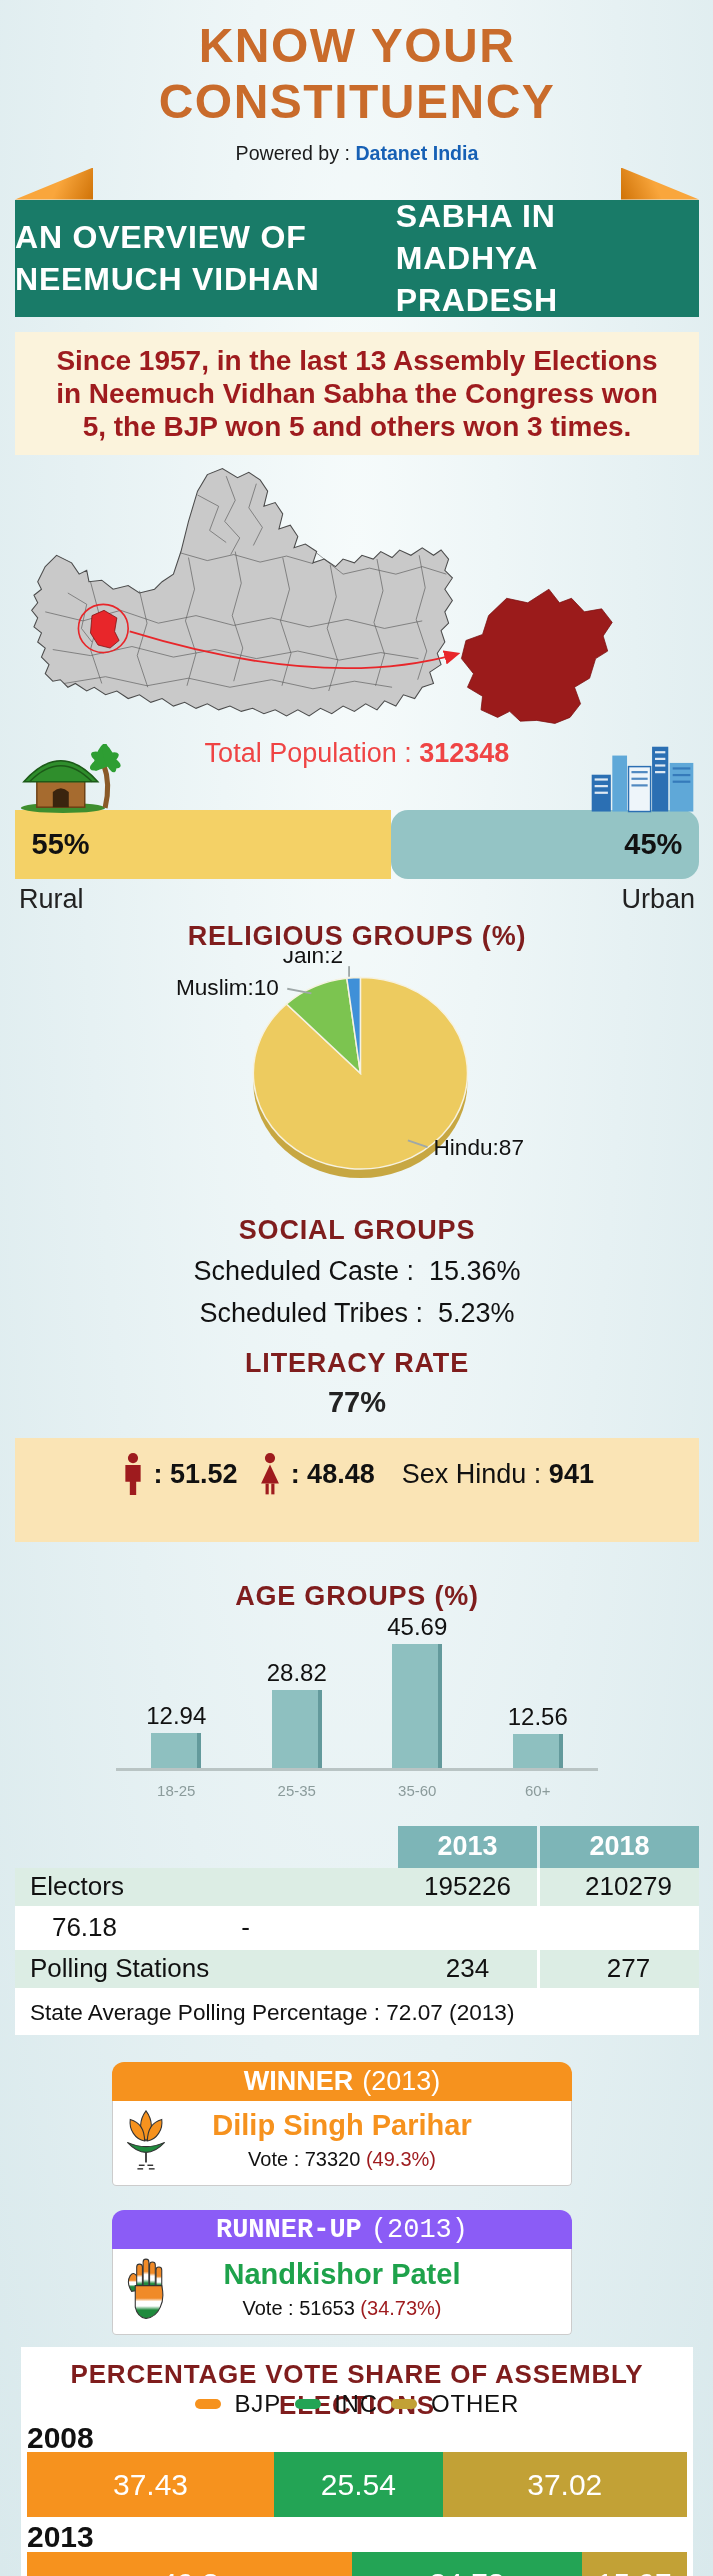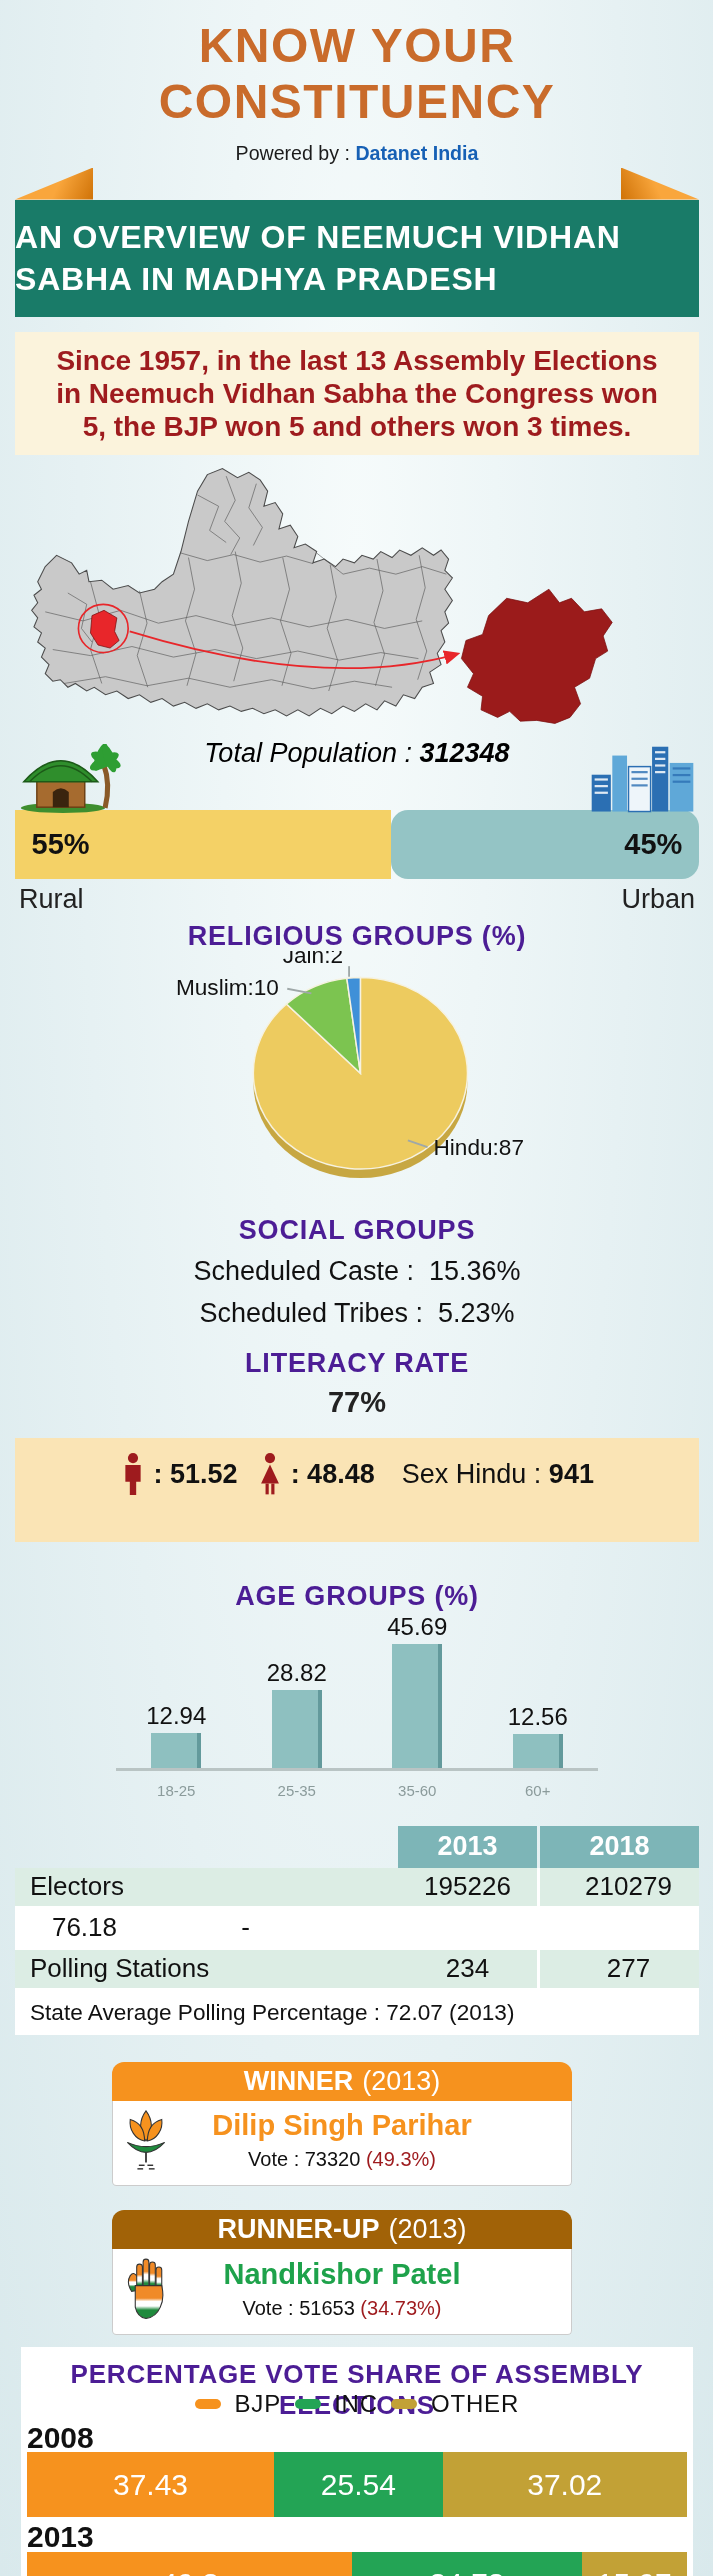--- a/index.html
+++ b/index.html
@@ -13,41 +13,41 @@
   
   .header { padding-top:18px; text-align:center; }
   .main-title { font-size:48px; font-weight:700; letter-spacing:1.5px; color:#c96b2b; line-height:56px; }
   .powered { margin-top:10.6px; font-size:19.6px; color:#1b1b1b; line-height:24px; }
   .powered b { color:#1660b5; font-weight:700; }
   
   .banner-wrap { position:relative; margin:35px 15px 0 15px; }
   .fold { position:absolute; top:-32px; width:78px; height:32px; }
   .fold.left  { left:0;  background:linear-gradient(115deg,#f9a63c 55%,#cf7207 100%); clip-path:polygon(0 100%,100% 0,100% 100%); }
   .fold.right { right:0; background:linear-gradient(245deg,#f9a63c 55%,#cf7207 100%); clip-path:polygon(0 0,100% 100%,0 100%); }
-  .banner { background:#197b68; height:117px; display:flex; flex-direction:column; justify-content:center; }
+  .banner { background:#197b68; height:117px; display:flex; flex-direction:row; align-items:center; justify-content:center; }
   .banner div { color:#fff; font-size:32px; font-weight:700; letter-spacing:0.8px; line-height:42px; }
   
   .quote { margin:15px 15px 0 15px; background:#fbf3dc; padding:12px 37px; text-align:center;
            color:#9e1b1e; font-size:28px; font-weight:700; line-height:33px; }
   
   .map-svg { display:block; margin-top:6px; width:714px; height:264px; }
   
-  .pop { margin-top:13.6px; height:33px; text-align:center; font-size:27px; color:#000000;font-style:italic; }
+  .pop { margin-top:13.6px; height:33px; text-align:center; font-size:27px; color:#ef4444; }
   .pop b { font-weight:700; }
   
   .ru-wrap { position:relative; margin:39px 15px 0 15px; }
   .ru-bar { display:flex; height:69px; width:100%; }
   .seg-rural { background:#f4d166; display:flex; align-items:center; }
   .seg-urban { background:#94c4c5; display:flex; align-items:center; justify-content:flex-end;border-radius:17px; }
   .ru-pct { font-size:29px; font-weight:700; color:#111; padding:0 16.6px; }
   .hut-icon  { position:absolute; left:1.5px;  top:-66px; }
   .city-icon { position:absolute; right:0px; top:-78px; }
   .ru-labels { display:flex; justify-content:space-between; margin:4.5px 19px 0 19px; font-size:27px; color:#222; height:30px; }
   
-  .sec-title { text-align:center; color:#4c1d95; font-size:27px; font-weight:700; letter-spacing:0.8px; }
+  .sec-title { text-align:center; color:#7f1d1d; font-size:27px; font-weight:700; letter-spacing:0.8px; }
   
   .pie-svg { display:block; width:714px; height:249px; }
   .pie-label { font-size:30px; fill:#111; }
   
   .social-title { margin-top:15px; height:32px; }
   .social-row { margin-top:9px; text-align:center; font-size:27px; color:#111; height:33px; }
   .literacy-title { margin-top:16.6px; height:32px; }
   .literacy-val { margin-top:6px; text-align:center; font-size:29px; font-weight:700; height:33px; }
   
   .electorate { margin:19.6px 15px 0 15px; background:#fae4b5; height:104px; padding-top:9px; }
@@ -79,21 +79,21 @@
   .t-c2 { width:162px; display:flex; align-items:center; justify-content:center; border-left:3px solid #fff;padding-left:18px; }
   .t-note { background:#fff; height:44px; display:flex; align-items:center; padding-left:15px; font-size:22.6px; color:#111; }
   
   .win-block { width:460px; margin-left:112px; }
   .win-block.first { margin-top:27px; }
   .win-block.second { margin-top:24px; }
   .win-head { height:39px; border-radius:12px 12px 0 0; color:#fff; font-size:27px;
               display:flex; align-items:center; justify-content:center; gap:9px; }
   .win-head b { font-weight:700; }
   .win-head.orange { background:#f6921e; }
-  .win-head.green  { background:#a16207; }
+  .win-head.green  { background:#8b5cf6;font-family:Liberation Mono, monospace; }
   .win-card { position:relative; background:#fff; border:0.8px solid #ccc; border-top:none;
               border-radius:0 0 4.5px 4.5px; text-align:center; padding:7.5px 0 9px 0; }
   .win-card .party-icon { position:absolute; left:10.6px; top:7.5px; }
   .win-name { font-size:29px; font-weight:700; line-height:35px; }
   .win-name.orange { color:#f6921e; }
   .win-name.green { color:#1ea24b; }
   .win-vote { font-size:20px; color:#111; line-height:33px; }
   .win-vote .pct { color:#9e1b1e; }
   
   .vs-panel { margin:12px 21px 0 21px; background:#fff; padding:12px 6px 6px 6px; }

